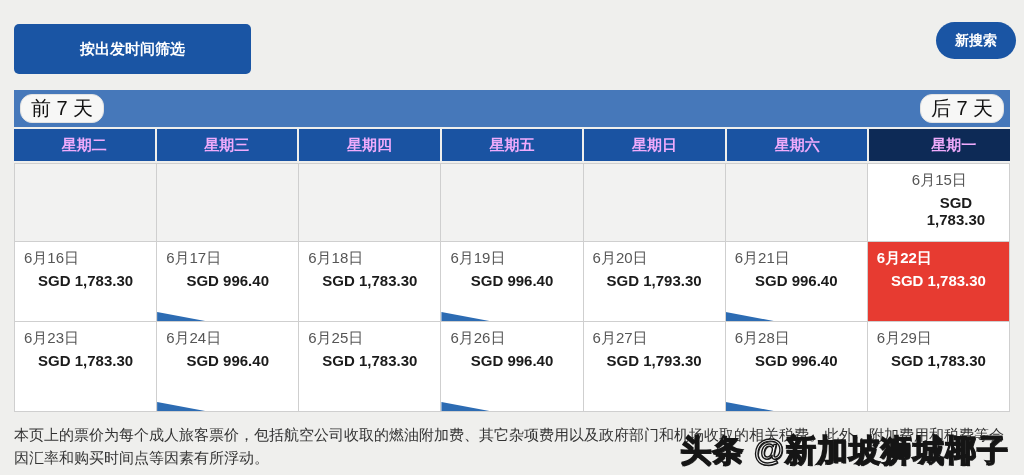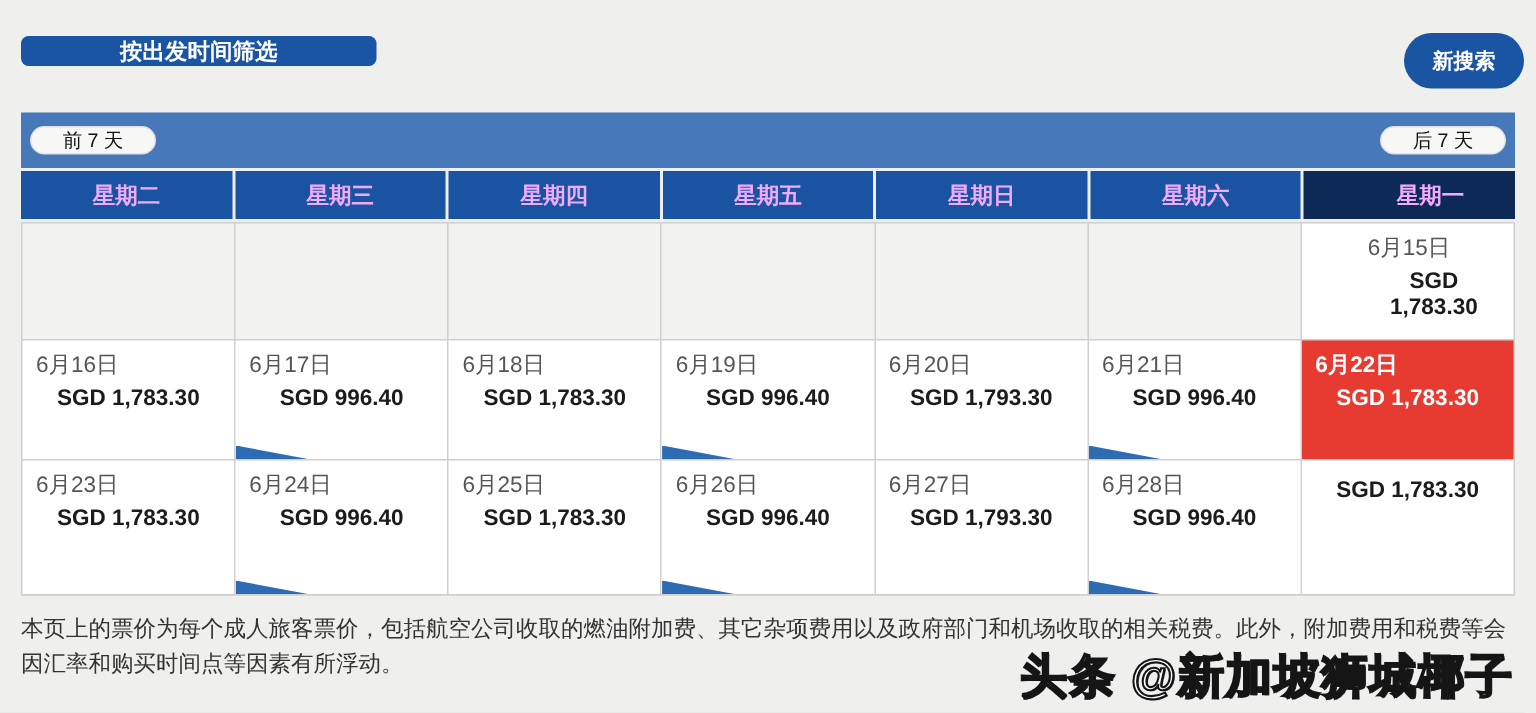--- a/index.html
+++ b/index.html
@@ -4,38 +4,38 @@
 <style>
   * { margin:0; padding:0; box-sizing:border-box; }
   html,body { background:#efefed; }
   .page {
     position:relative; width:1024px; height:475px; overflow:hidden;
     background:#efefed; font-family:"Liberation Sans", sans-serif;
   }
   
   .topbar { display:flex; justify-content:space-between; align-items:flex-start; padding:22px 8px 0 14px; }
   .filter-btn {
-    width:237px; height:20px; margin-top:2px; background:#1a55a4; color:#fff;
+    width:237px; height:50px; margin-top:2px; background:#1a55a4; color:#fff;
     font-weight:bold; font-size:15px; border:none; border-radius:5px; cursor:pointer;
     font-family:"Liberation Sans", sans-serif;
   }
   .new-search-btn {
     width:80px; height:37px; background:#1a55a4; color:#fff; font-weight:bold;
     font-size:14px; border:none; border-radius:19px; cursor:pointer;
     font-family:"Liberation Sans", sans-serif;
   }
   
   .panel { margin:16px 14px 0 14px; }
   .navbar {
     height:37px; background:#4678ba; display:flex; justify-content:space-between;
     align-items:center; padding:0 6px; margin-bottom:2px;
   }
   .nav-btn {
-    width:84px; height:19px; background:#f7f7f6; border:1px solid #e2e2e2; border-radius:12px;
-    font-size:13px; color:#111; cursor:pointer; font-family:"Liberation Sans", sans-serif;
+    width:84px; height:29px; background:#f7f7f6; border:1px solid #e2e2e2; border-radius:12px;
+    font-size:20px; color:#111; cursor:pointer; font-family:"Liberation Sans", sans-serif;
   }
   .day-headers { display:grid; grid-template-columns:repeat(7,1fr); gap:2px; margin-bottom:2px; }
   .day-header {
     height:32px; background:#1a53a2; color:#f0abfc; font-weight:bold; font-size:15px;
     display:flex; align-items:center; justify-content:center;
   }
   .day-header.monday { background:#0d2a56;padding-left:28px; }
   .fare-grid {
     display:grid; grid-template-columns:repeat(7,1fr); gap:1px;
     background:#cfcfcf; border:1px solid #cfcfcf;
@@ -155,20 +155,21 @@
         <div class="cell r2">
           <div class="date">6月27日</div>
           <div class="price">SGD 1,793.30</div>
         </div>
         <div class="cell r2">
           <div class="date">6月28日</div>
           <div class="price">SGD 996.40</div>
           <span class="flag"></span>
         </div>
         <div class="cell r2">
+          <div class="date">6月29日</div>
           <div class="price">SGD 1,783.30</div>
         </div>
       </div>
   </div>
 
 
   <p class="disclaimer">本页上的票价为每个成人旅客票价，包括航空公司收取的燃油附加费、其它杂项费用以及政府部门和机场收取的相关税费。此外，附加费用和税费等会因汇率和购买时间点等因素有所浮动。</p>
 
   <div class="watermark">头条 @新加坡狮城椰子</div>
 </div>

